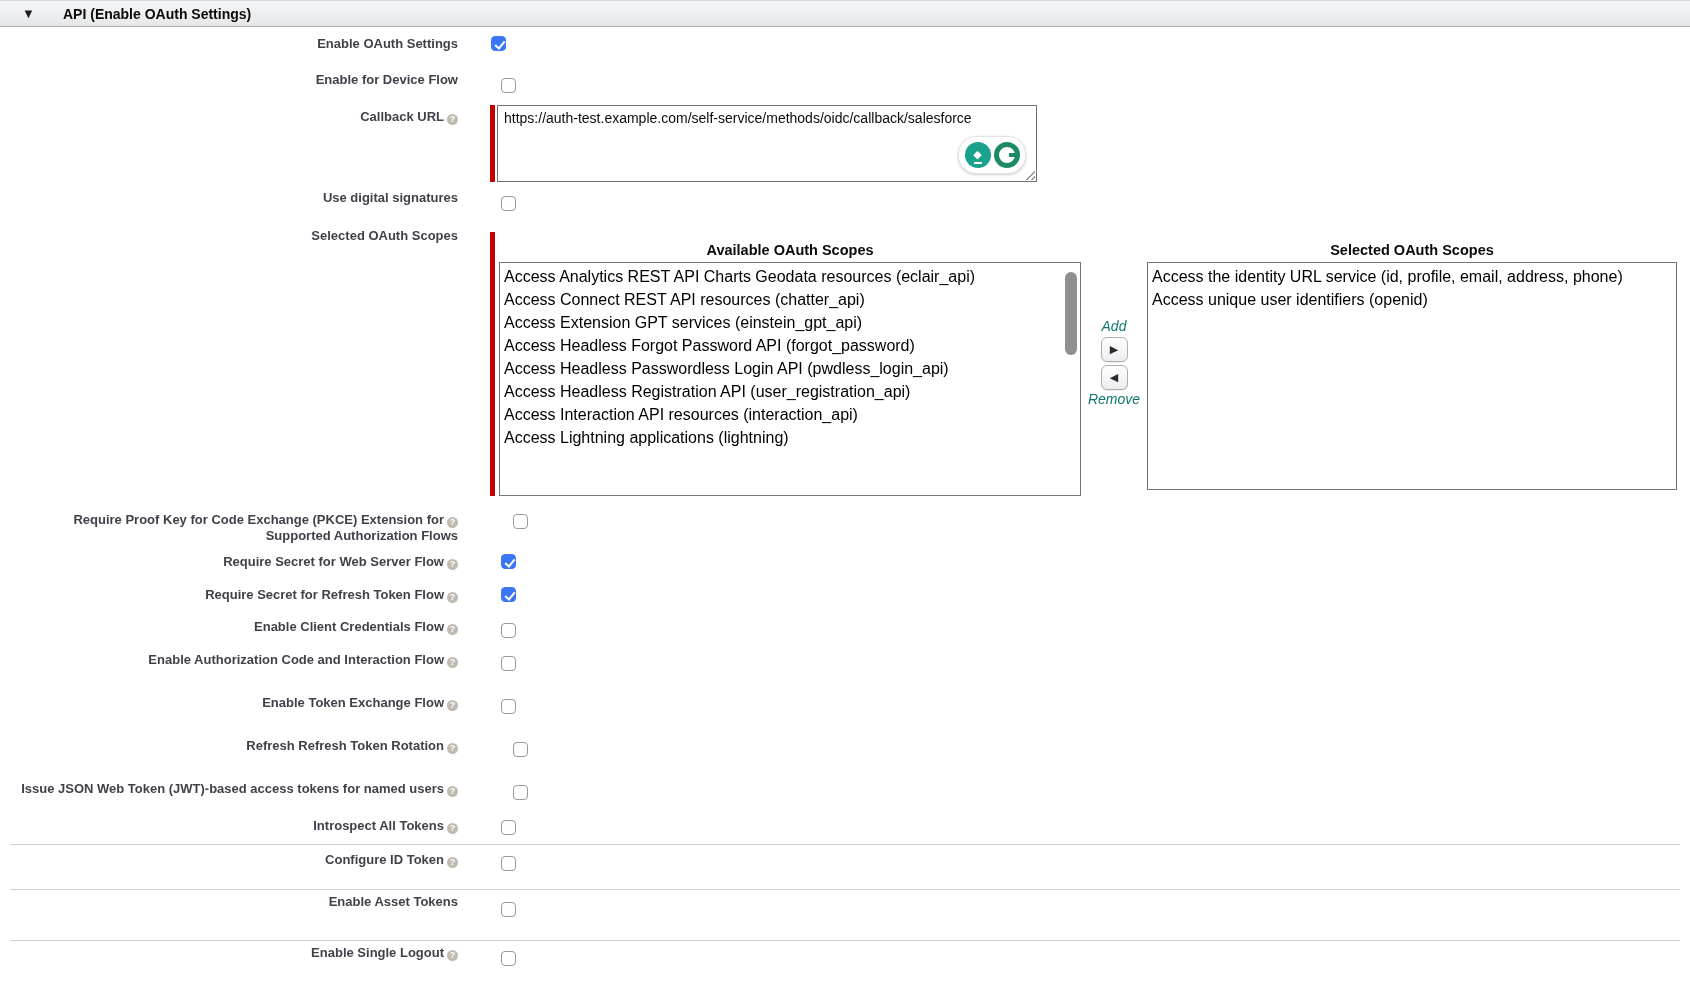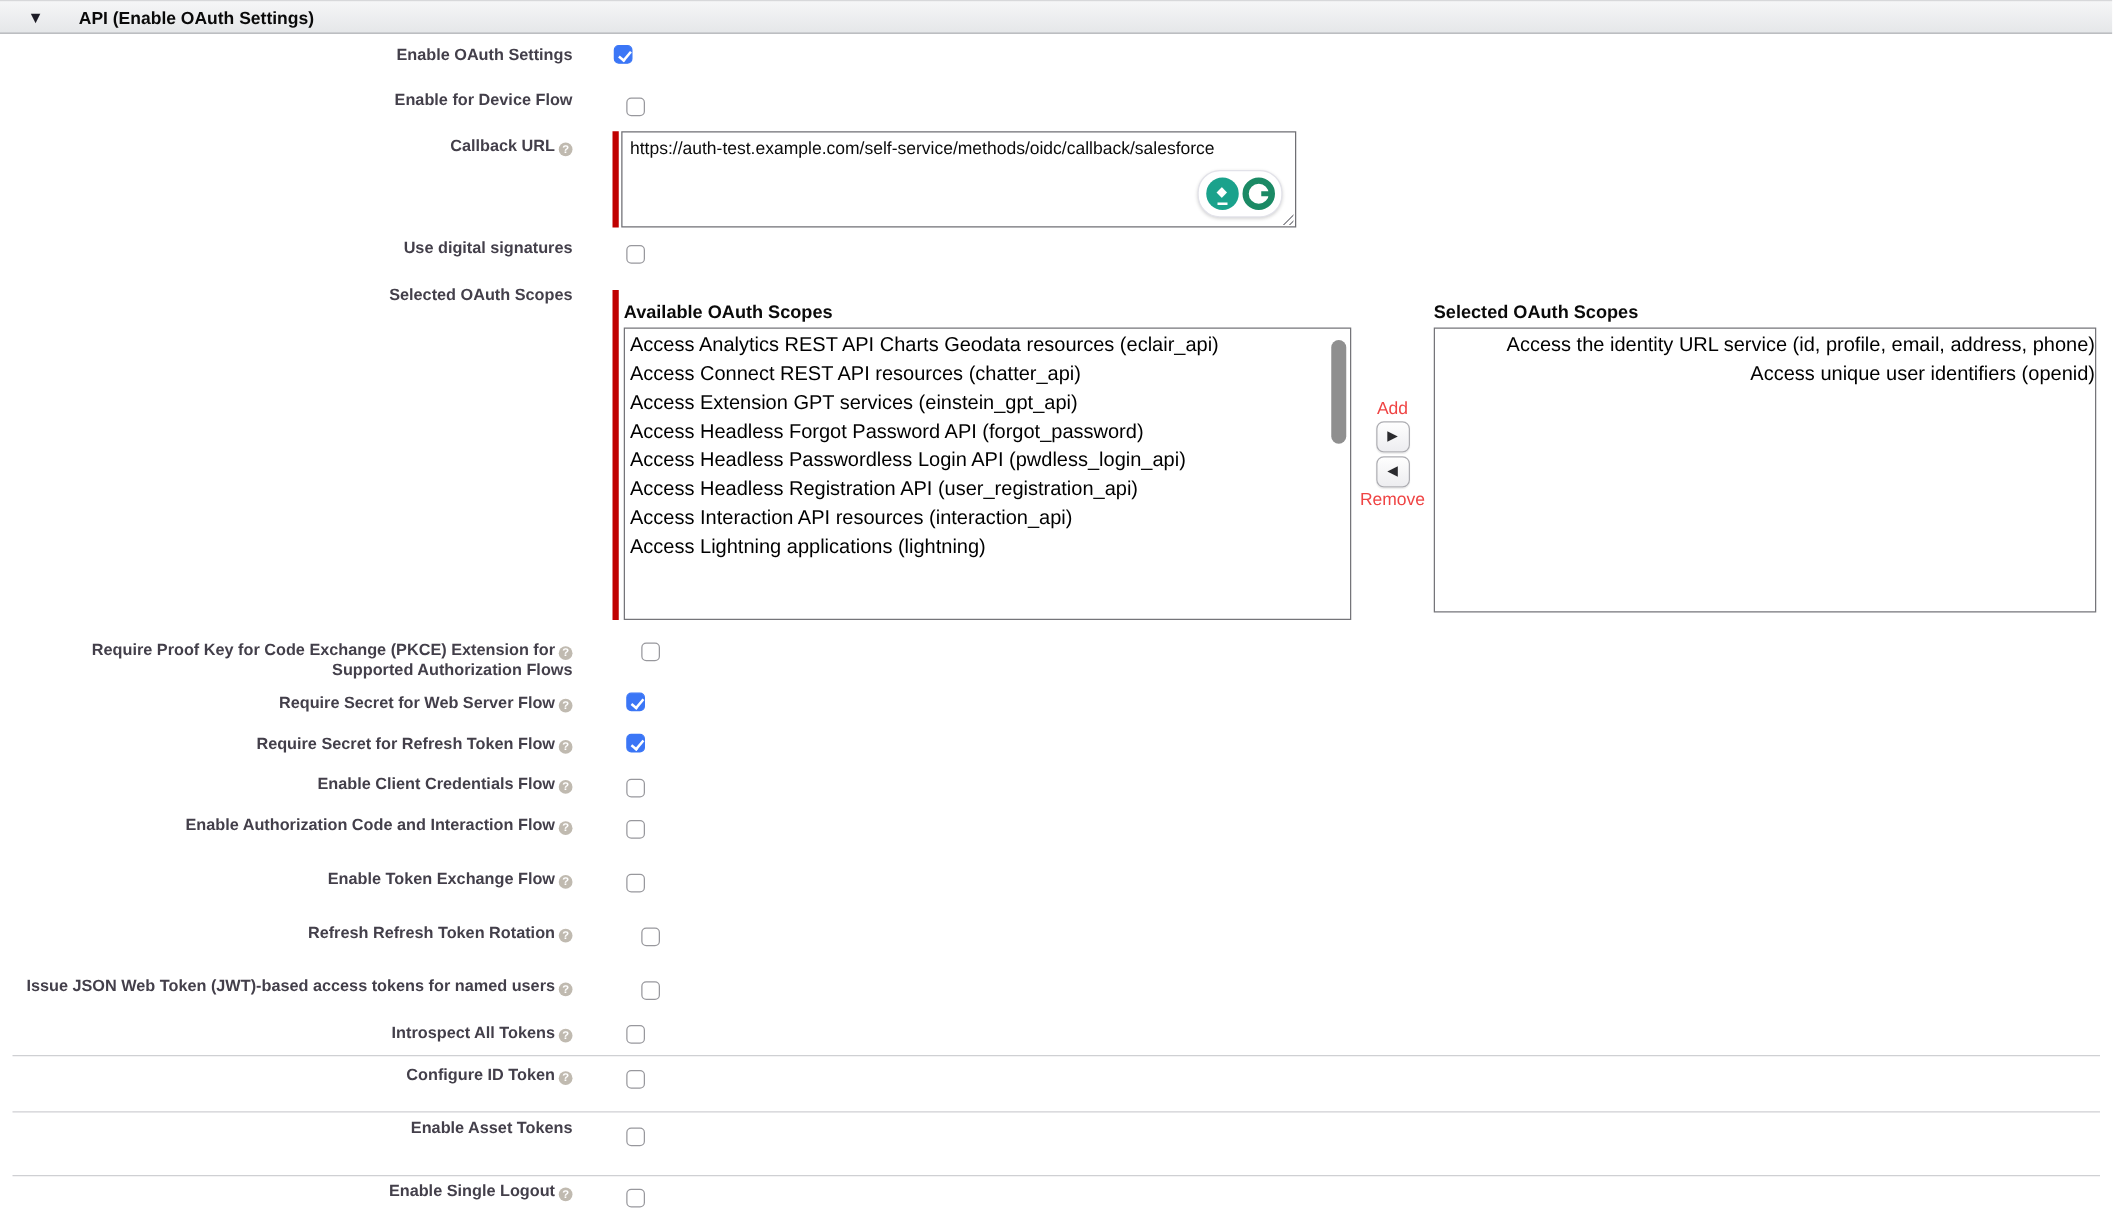--- a/index.html
+++ b/index.html
@@ -68,29 +68,29 @@
   .g-logo::after { content:""; position:absolute; right:-2px; top:6px; width:8px; height:4px; background:#1b8a65; }
   .rsz {
     position:absolute; right:1px; bottom:1px; width:11px; height:11px;
     clip-path:polygon(100% 0,100% 100%,0 100%);
     background:repeating-linear-gradient(135deg,#ffffff 0 2px,#97979c 2px 3.5px);
     cursor:nwse-resize;
   }
 
   
   .scopes-reqbar { position:absolute; left:490px; top:232px; width:5px; height:264px; background:#c00000; }
-  .list-hdr { position:absolute; font-size:14.5px; font-weight:bold; color:#0a0a0a; }
+  .list-hdr { position:absolute; font-size:14.5px; font-weight:bold; color:#0a0a0a; text-align:center; }
   .listbox {
     position:absolute; box-sizing:border-box; border:1px solid #75757a; background:#fff;
     overflow:hidden; padding-top:2px;
   }
   .opt { font-size:16px; line-height:23px; padding-left:4px; white-space:nowrap; color:#000; cursor:default; }
   .thumb { position:absolute; right:3px; top:9px; width:12px; height:83px; background:#8f8f8f; border-radius:7px; }
   .addrem { position:absolute; left:1078px; top:318px; width:72px; text-align:center; }
-  .addrem .cap { font-size:14px; color:#ef4444; line-height:16px; }
+  .addrem .cap { font-size:14px; color:#0f766e; line-height:16px;font-style:italic; }
   .mvbtn {
     width:27px; height:25px; margin:3px auto 1px auto; box-sizing:border-box;
     border:1px solid #adadb2; border-radius:6px;
     background:linear-gradient(#fefefe,#ededf0); box-shadow:0 1px 1px rgba(0,0,0,.08);
     font-size:11px; line-height:23px; color:#2a2a2e; text-align:center; cursor:pointer;
   }
 
   .divider { position:absolute; left:10px; width:1670px; border-top:1px solid #cfd0d3; }
 </style>
 </head>
@@ -152,21 +152,21 @@
     </div>
 
   <div class="addrem">
     <div class="cap">Add</div>
     <div class="mvbtn"><span>▶</span></div>
     <div class="mvbtn"><span>◀</span></div>
     <div class="cap">Remove</div>
   </div>
 
   <div class="list-hdr" style="left:1147px; top:242px; width:530px;">Selected OAuth Scopes</div>
-  <div class="listbox" style="left:1147px; top:262px; width:530px; height:228px;text-align:right;">
+  <div class="listbox" style="left:1147px; top:262px; width:530px; height:228px;">
       <div class="opt">Access the identity URL service (id, profile, email, address, phone)</div>
       <div class="opt">Access unique user identifiers (openid)</div>
     </div>
 
   <div class="row" style="top:512px">
     <div class="lbl">
       <span>Require Proof Key for Code Exchange (PKCE) Extension for</span><span class="help">?</span><br>
       <span>Supported Authorization Flows</span>
     </div>
     <div class="cb shift" style="margin-top:2px"></div>

